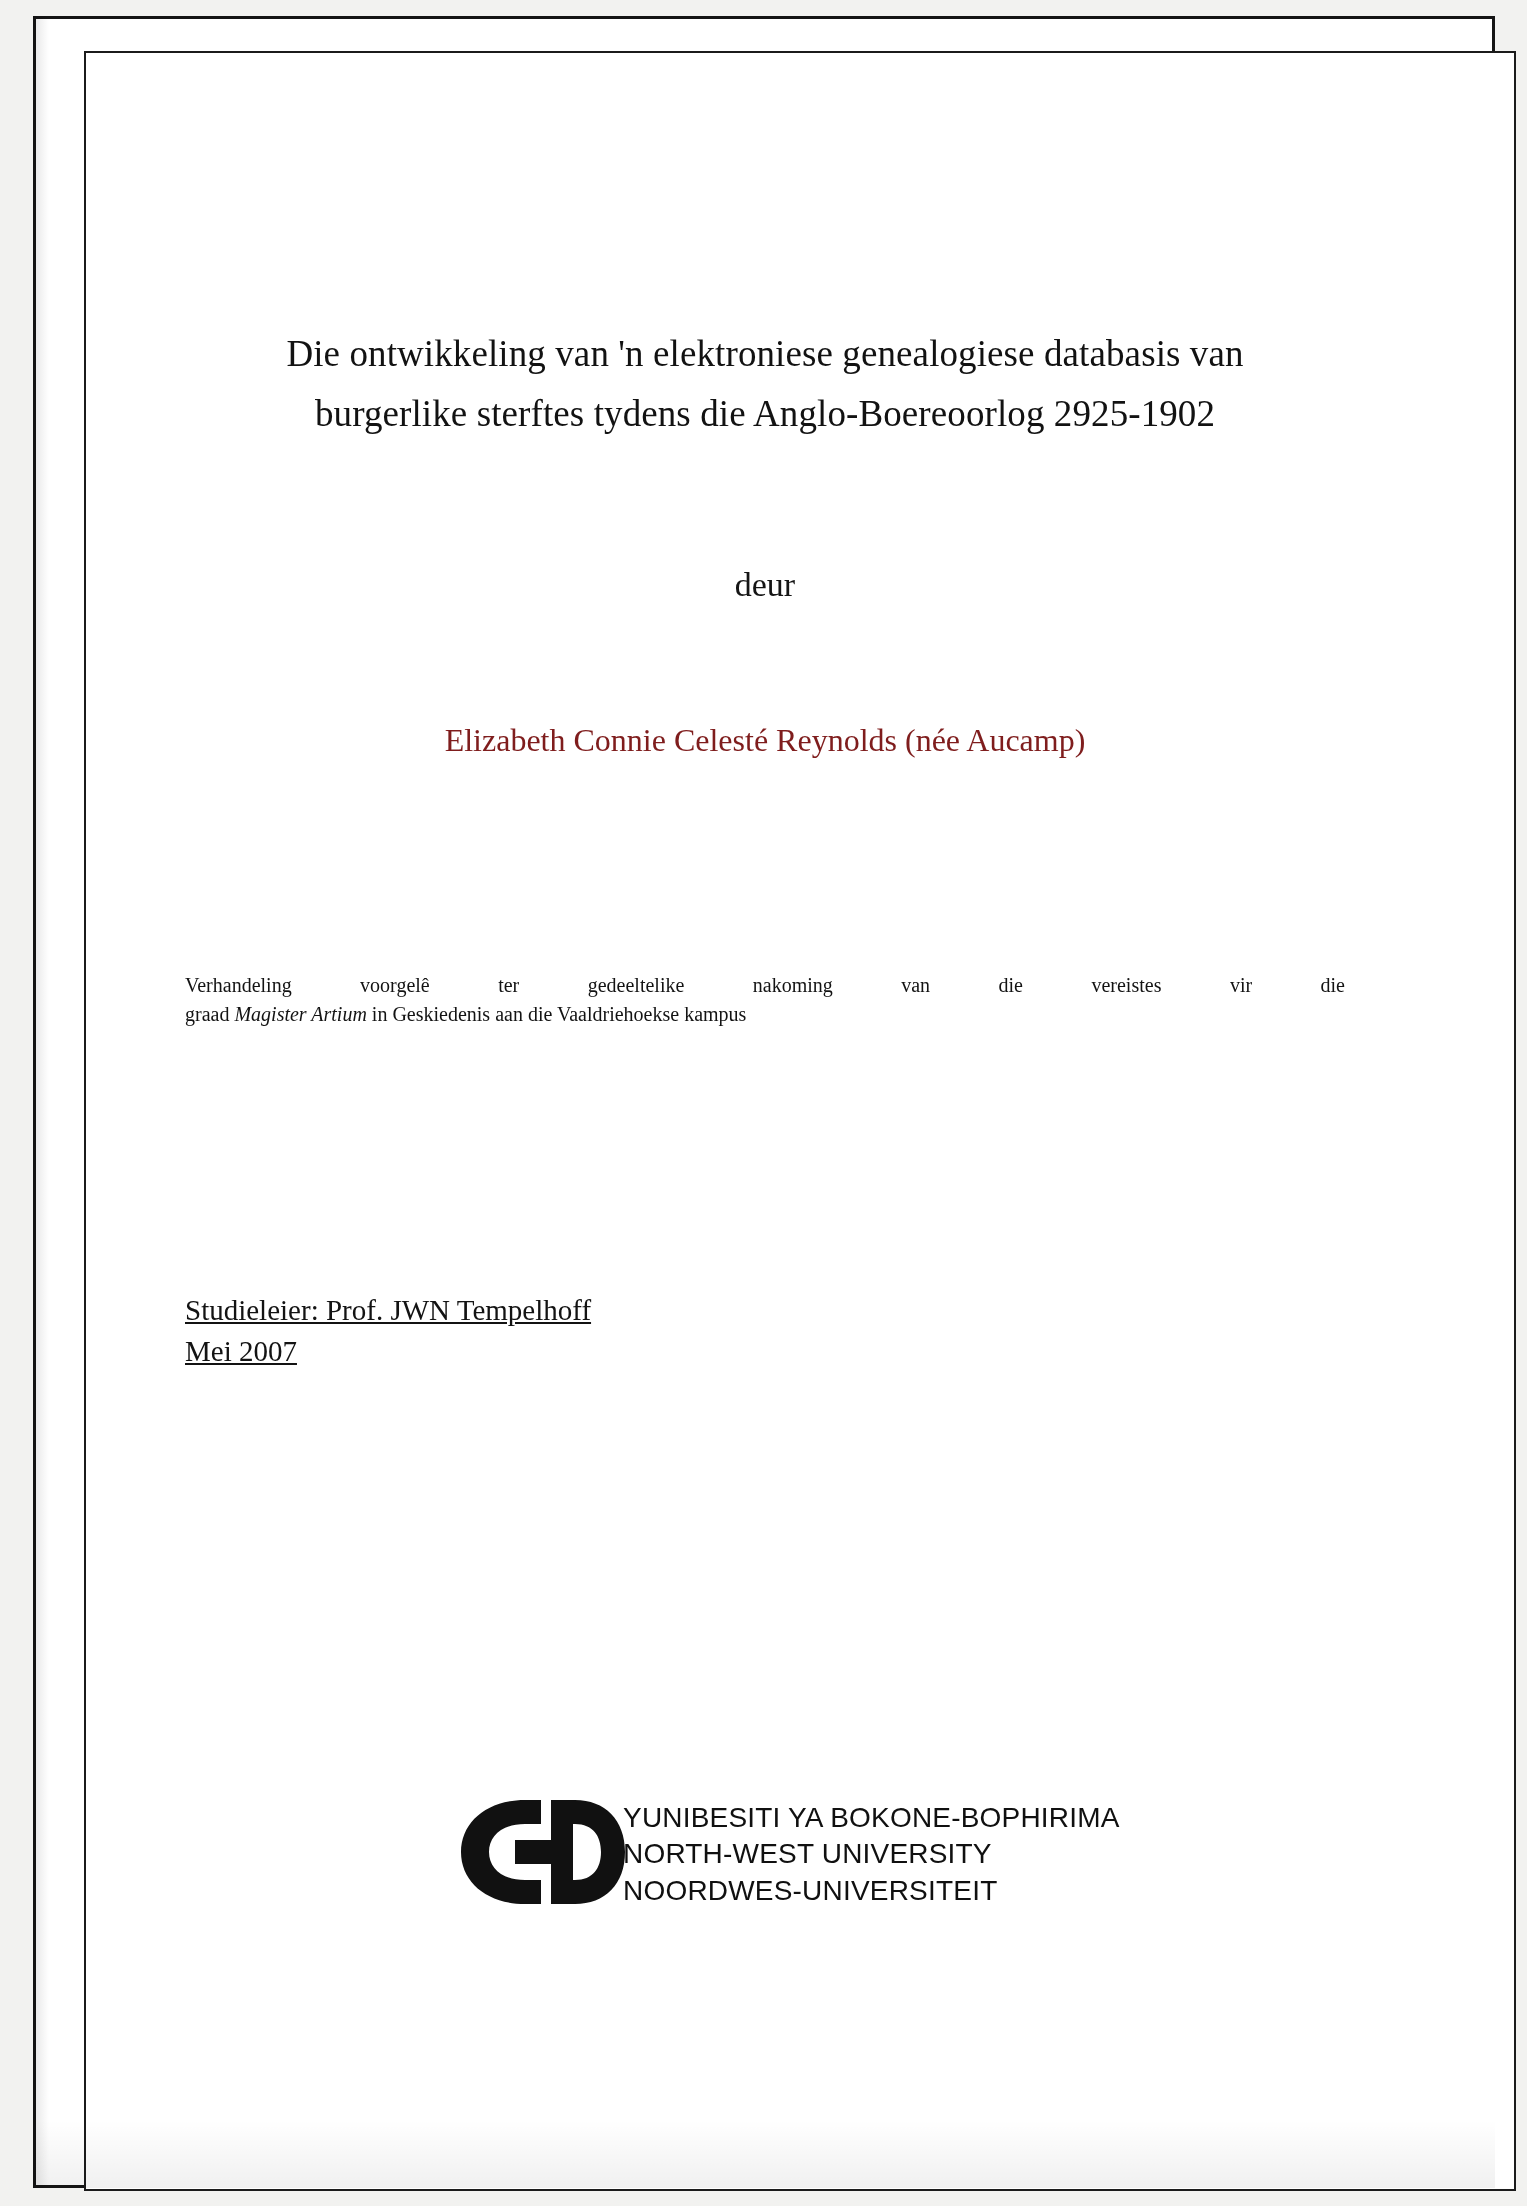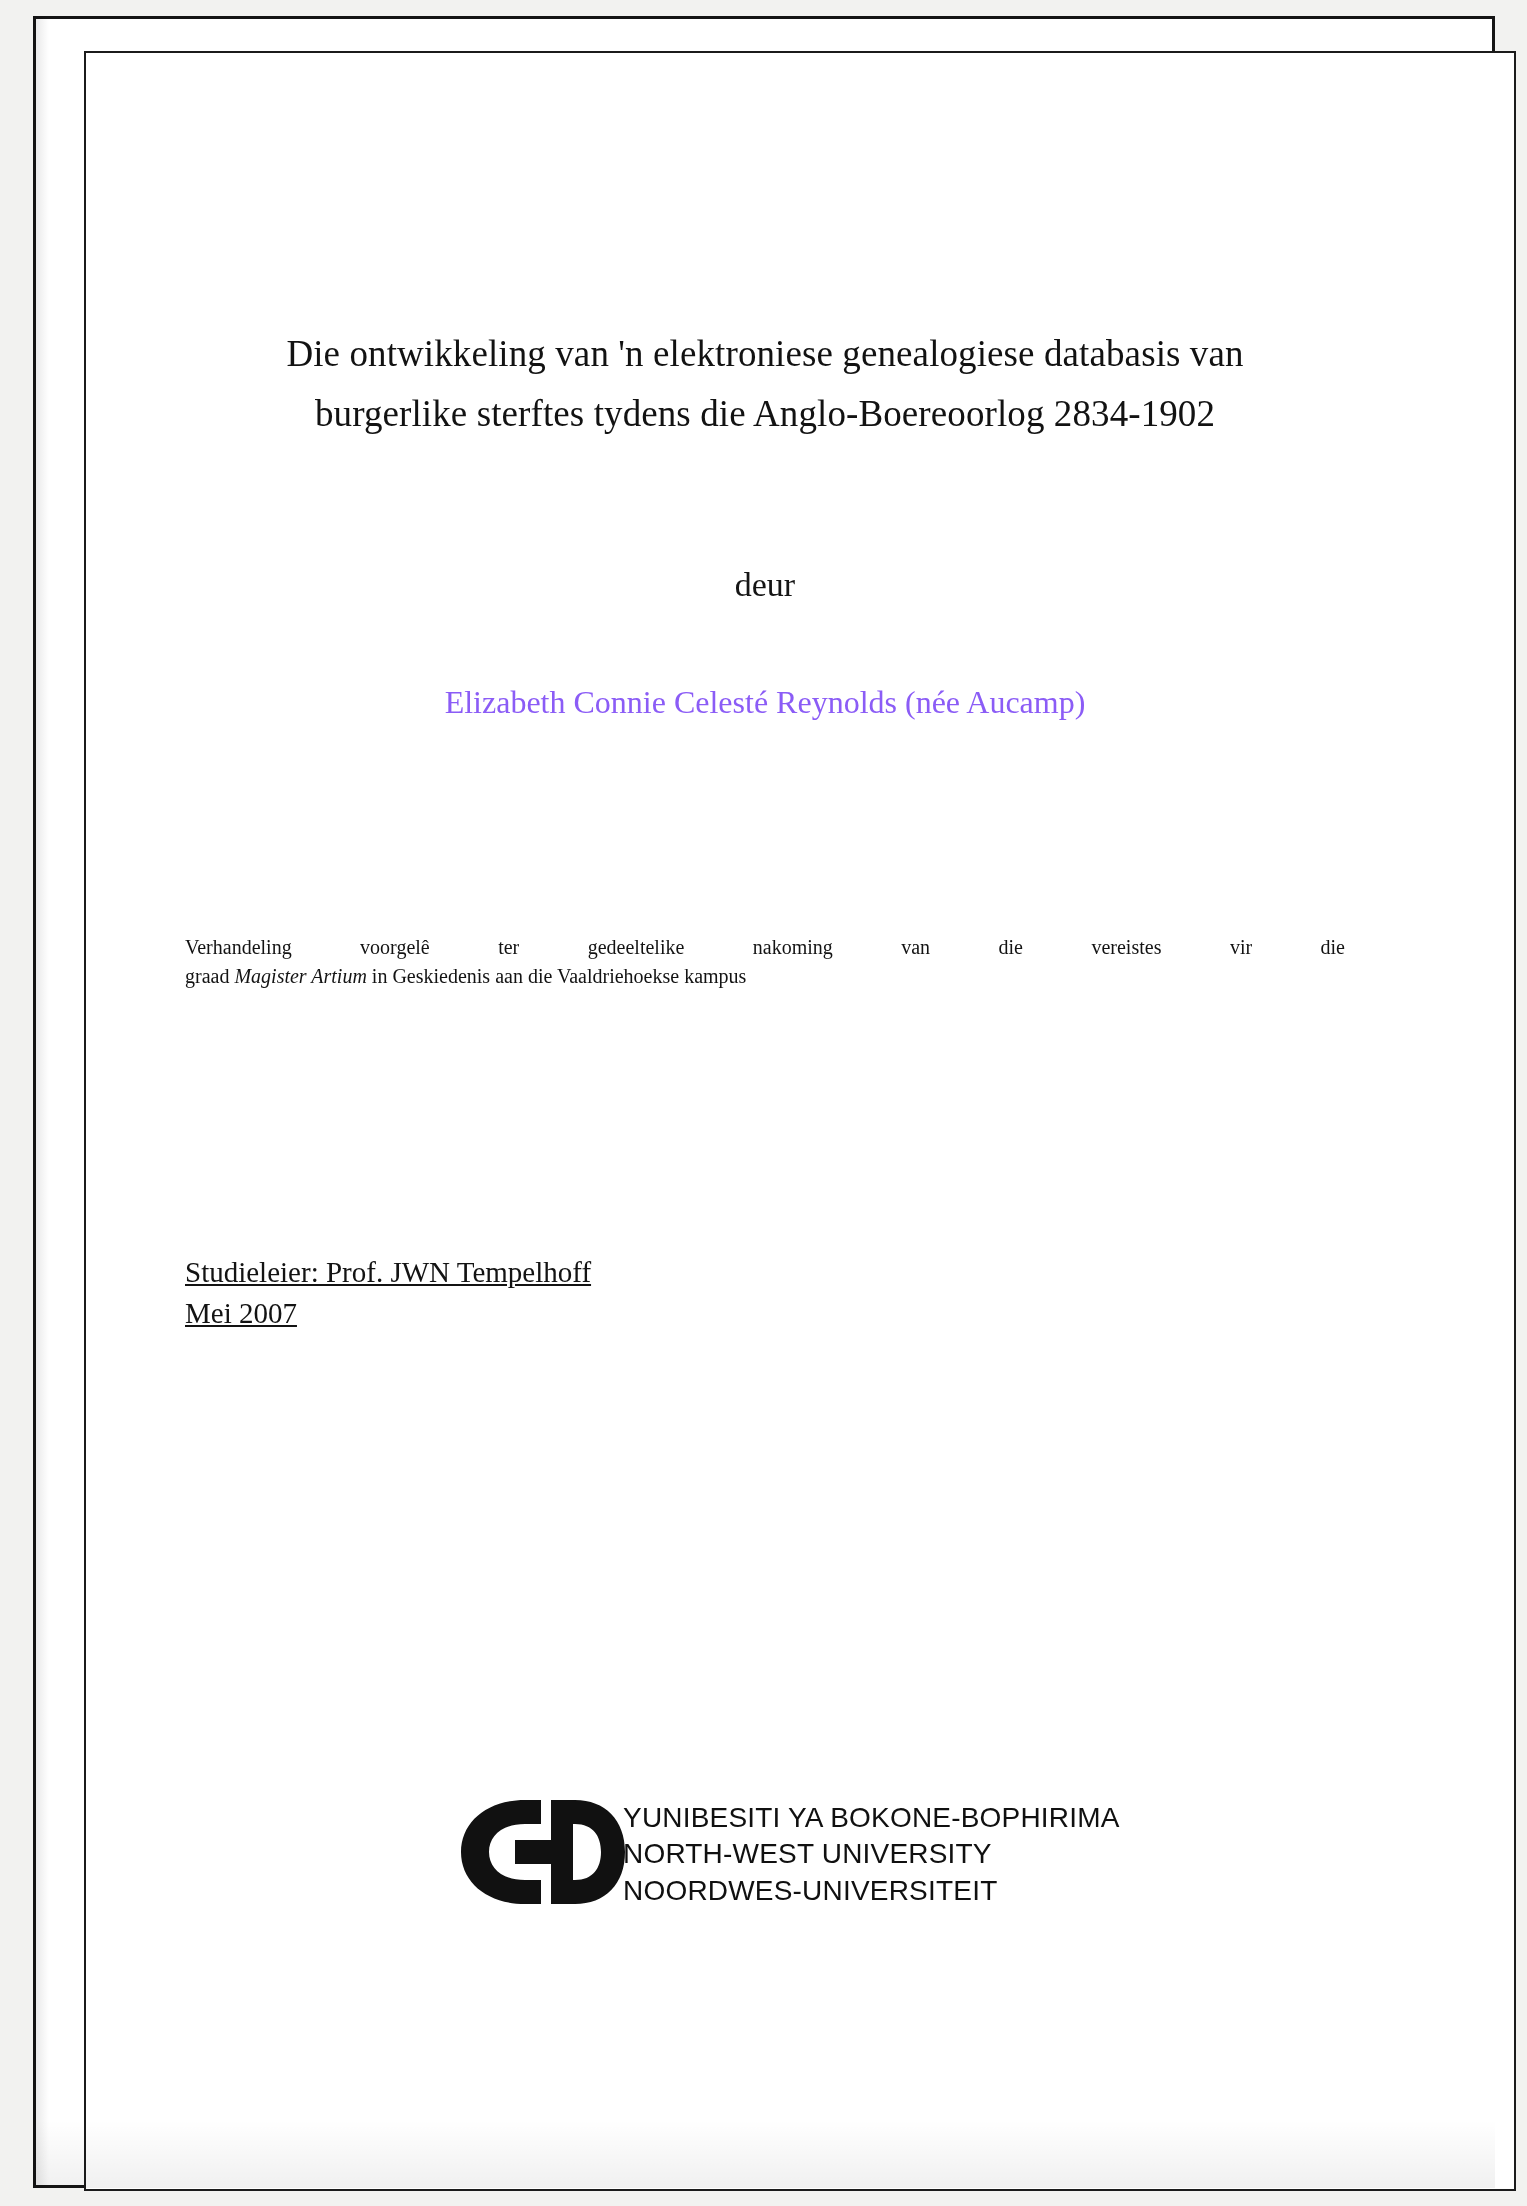--- a/index.html
+++ b/index.html
@@ -70,22 +70,22 @@
   .byword {
     text-align: center;
     font-size: 34px;
     margin-top: 122px;
     color: #151515;
   }
 
   .author {
     text-align: center;
     font-size: 32px;
-    margin-top: 80px;
-    color: #8b5cf6;
+    margin-top: 118px;
+    color: #7f1d1d;
   }
 
   .statement {
     margin-top: 212px;
     font-size: 20px;
     line-height: 1.44;
     color: #131313;
   }
   .statement .just {
     text-align: justify;
@@ -156,21 +156,21 @@
 <div class="scan"></div>
 
 <div class="page-outer">
   <div class="page-inner"></div>
 </div>
 
 <div class="content">
 
   <div class="title">
     <span>Die ontwikkeling van 'n elektroniese genealogiese databasis van</span>
-    <span class="line2">burgerlike sterftes tydens die Anglo-Boereoorlog 2834-1902</span>
+    <span class="line2">burgerlike sterftes tydens die Anglo-Boereoorlog 2925-1902</span>
   </div>
 
   <div class="byword">deur</div>
 
   <div class="author">Elizabeth Connie Celesté Reynolds (née Aucamp)</div>
 
   <div class="statement">
     <div class="just">Verhandeling voorgelê ter gedeeltelike nakoming van die vereistes vir die</div>
     <div class="l2"><span>graad </span><em>Magister Artium</em><span> in Geskiedenis aan die Vaaldriehoekse kampus</span></div>
   </div>

